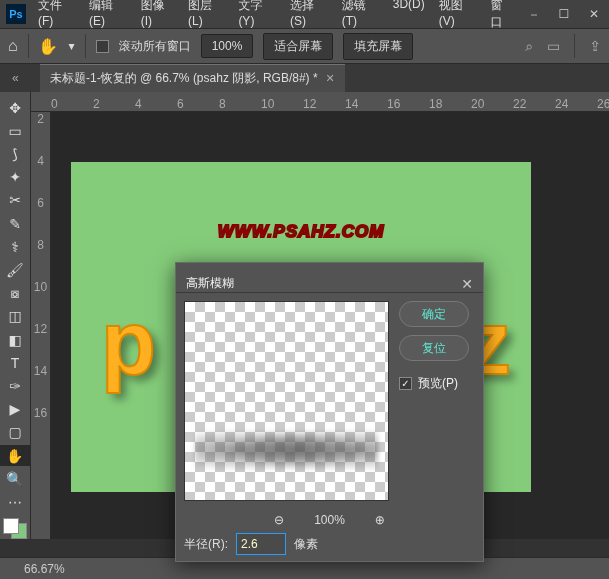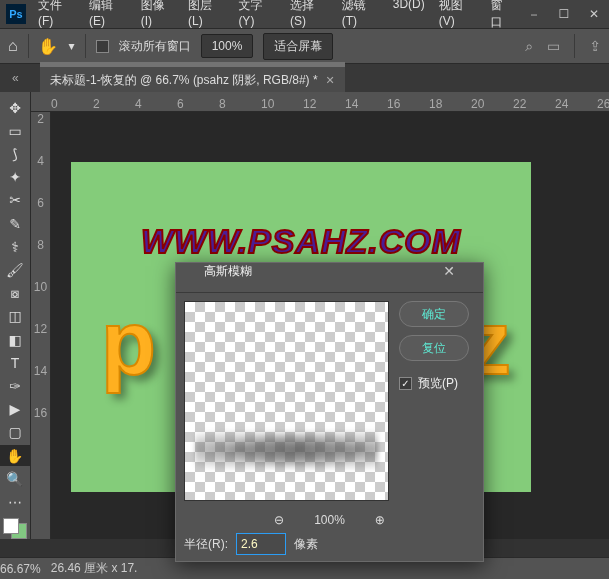--- a/index.html
+++ b/index.html
@@ -12,45 +12,45 @@
 .win-btn{width:30px;height:28px;display:flex;align-items:center;justify-content:center;color:#ccc}
 .optbar{height:36px;background:#535353;display:flex;align-items:center;gap:10px;padding:0 8px;border-top:1px solid #2a2a2a;border-bottom:1px solid #2a2a2a;color:#ddd}
 .home-icon{font-size:16px;color:#ddd}
 .tool-ind{font-size:16px}
 .divider{width:1px;height:24px;background:#3a3a3a}
 .cb{width:13px;height:13px;border:1px solid #888;background:#3a3a3a}
 .opt-btn{background:#3a3a3a;border:1px solid #222;padding:4px 10px;color:#ddd;border-radius:2px}
 .opt-right{margin-left:auto;display:flex;gap:14px;align-items:center}
 .icon-sm{font-size:14px;color:#aaa}
 .tabbar{height:28px;background:#383838;display:flex;align-items:center;padding-left:40px}
-.doc-tab{background:#4b4b4b;color:#ddd;padding:5px 10px;display:flex;align-items:center;gap:8px;border-top:5px solid #737373}
+.doc-tab{background:#4b4b4b;color:#ddd;padding:5px 10px;display:flex;align-items:center;gap:8px;border-top:1px solid #737373}
 .tab-x{color:#aaa;font-size:11px}
 .work{display:flex;height:447px}
 .toolbar{width:36px;background:#535353;display:flex;flex-direction:column;align-items:center;padding-top:4px;border-right:1px solid #2a2a2a}
 .tbtn{width:30px;height:24px;display:flex;align-items:center;justify-content:center;color:#ddd;font-size:14px;margin:1px 0;position:relative}
 .tbtn.sel{background:#2a2a2a}
 .swatch{width:24px;height:24px;position:relative;margin-top:4px}
 .sw-front{width:16px;height:16px;background:#fff;border:1px solid #888;position:absolute;top:0;left:0;z-index:2}
 .sw-back{width:16px;height:16px;background:#82c882;border:1px solid #888;position:absolute;bottom:0;right:0}
 .ruler-area{flex:1;display:flex;flex-direction:column;background:#282828;position:relative}
 .hruler{height:20px;background:#535353;color:#aaa;font-size:9px;display:flex;align-items:flex-end;padding-left:20px;border-bottom:1px solid #2a2a2a;overflow:hidden}
 .hruler span{width:42px;flex-shrink:0}
 .body-row{display:flex;flex:1}
 .vruler{width:20px;background:#535353;color:#aaa;font-size:9px;display:flex;flex-direction:column;align-items:center;border-right:1px solid #2a2a2a;overflow:hidden}
 .vruler span{height:42px;flex-shrink:0}
 .canvas-wrap{flex:1;background:#282828;position:relative;overflow:hidden}
 .canvas{position:absolute;left:20px;top:50px;width:460px;height:330px;background:#84cc7a}
-.url-text{position:absolute;top:60px;left:50%;transform:translateX(-50%);color:#4c1d95;font-size:34px;font-weight:bold;font-style:italic;-webkit-text-stroke:2px #8b0000;letter-spacing:1px}
+.url-text{position:absolute;top:60px;left:50%;transform:translateX(-50%);color:#14532d;font-size:17px;font-weight:bold;font-style:italic;-webkit-text-stroke:2px #8b0000;letter-spacing:1px}
 .letter{position:absolute;font-size:90px;font-weight:bold;color:#ffb020;-webkit-text-stroke:2px #d98800;text-shadow:6px 6px 8px rgba(0,0,0,0.4)}
 .l1{left:30px;top:130px}
 .l2{right:20px;top:130px}
-.status{height:22px;background:#535353;display:flex;align-items:center;color:#ccc;padding:0 0;gap:10px;border-top:1px solid #2a2a2a;position:absolute;bottom:0;left:0;right:0}
+.status{height:22px;background:#535353;display:flex;align-items:center;color:#ccc;padding:0 24px;gap:10px;border-top:1px solid #2a2a2a;position:absolute;bottom:0;left:0;right:0}
 
 .dialog{position:absolute;left:175px;top:262px;width:309px;height:300px;background:#535353;border:1px solid #6a6a6a;box-shadow:0 4px 20px rgba(0,0,0,0.6)}
-.dlg-title{height:30px;display:flex;align-items:flex-start;justify-content:space-between;padding:0 28px;color:#eee;border-bottom:1px solid #3a3a3a}
+.dlg-title{height:30px;display:flex;align-items:flex-end;justify-content:space-between;padding:0 10px;color:#eee;border-bottom:1px solid #3a3a3a}
 .dlg-close{font-size:14px;color:#ccc;cursor:pointer}
 .dlg-body{display:flex;padding:8px;gap:10px}
 .preview{width:205px;height:200px;background:#fff;background-image:repeating-conic-gradient(#ccc 0 25%,#fff 0 50%);background-size:20px 20px;position:relative;border:1px solid #333}
 .blur-shadow{position:absolute;bottom:30px;left:10px;right:10px;height:50px;background:radial-gradient(ellipse at 25% 60%,rgba(80,80,80,0.6) 0%,transparent 50%),radial-gradient(ellipse at 55% 60%,rgba(80,80,80,0.6) 0%,transparent 50%),radial-gradient(ellipse at 85% 60%,rgba(80,80,80,0.6) 0%,transparent 50%);filter:blur(2px)}
 .dlg-right{display:flex;flex-direction:column;gap:8px}
 .dlg-btn{width:70px;height:26px;background:#5a5a5a;border:1px solid #777;border-radius:14px;color:#5eead4;display:flex;align-items:center;justify-content:center}
 .dlg-check{display:flex;align-items:center;gap:6px;color:#eee;margin-top:6px}
 .dlg-cb{width:13px;height:13px;background:#3a3a3a;border:1px solid #888;display:flex;align-items:center;justify-content:center;color:#eee;font-size:10px}
 .zoom-row{display:flex;align-items:center;justify-content:center;gap:30px;color:#ddd;margin-top:4px}
 .radius-row{display:flex;align-items:center;gap:8px;color:#ddd;padding:6px 8px}
@@ -83,20 +83,21 @@
 <div class="optbar">
   <span class="home-icon">⌂</span>
   <div class="divider"></div>
   <span class="tool-ind">✋</span>
   <span>▾</span>
   <div class="divider"></div>
   <div class="cb"></div>
   <span>滚动所有窗口</span>
   <div class="opt-btn">100%</div>
   <div class="opt-btn">适合屏幕</div>
+  <div class="opt-btn">填充屏幕</div>
   <div class="opt-right">
     <span class="icon-sm">⌕</span>
     <span class="icon-sm">▭</span>
     <div class="divider"></div>
     <span class="icon-sm">⇪</span>
   </div>
 </div>
 
 <div class="tabbar">
   <span style="position:absolute;left:12px;color:#aaa">«</span>
@@ -168,21 +169,20 @@
           <div class="letter l2">z</div>
         </div>
       </div>
 
     </div>
   </div>
 </div>
 
 <div class="status">
   <span>66.67%</span>
-  <span>26.46 厘米 x 17.</span>
 </div>
 
 <div class="dialog">
   <div class="dlg-title">
     <span>高斯模糊</span>
     <span class="dlg-close">✕</span>
   </div>
   <div class="dlg-body">
     <div class="preview">
       <div class="blur-shadow"></div>

